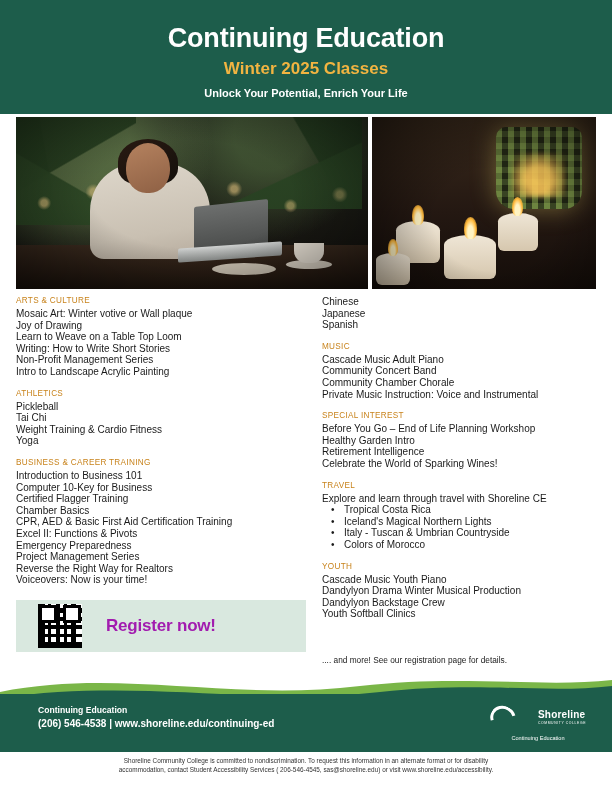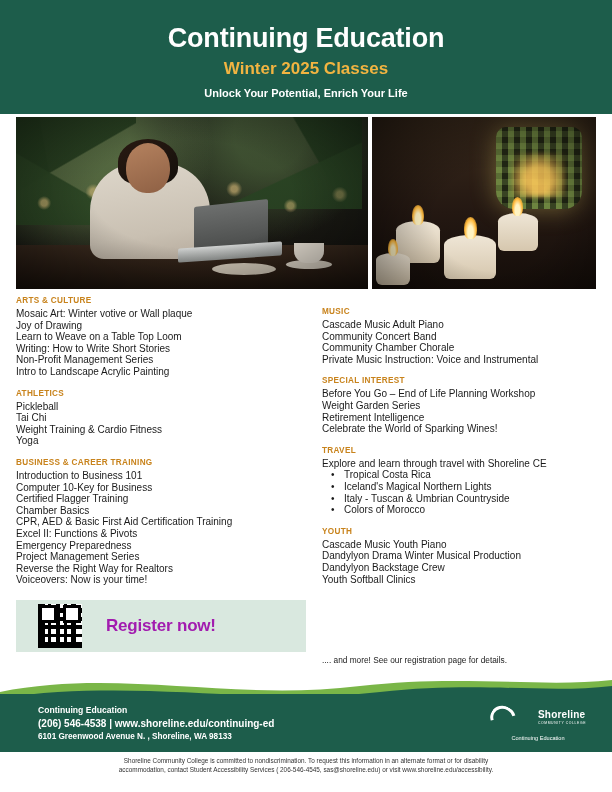--- a/index.html
+++ b/index.html
@@ -200,21 +200,21 @@
   .col {
     position: absolute;
     top: 0;
     width: 290px;
   }
   .col-left { left: 0; }
   .col-right { left: 306px; width: 274px; }
 
   .cat-title {
     font-size: 8.2px;
-    font-weight: bold;
+    font-weight: normal;
     color: #c8831c;
     letter-spacing: 0.3px;
     margin: 0 0 3px 0;
     text-transform: uppercase;
   }
   .cat-block { margin-bottom: 11px; }
   .cat-block ul {
     list-style: none;
     margin: 0;
     padding: 0;
@@ -460,37 +460,42 @@
           <li>Reverse the Right Way for Realtors</li>
           <li>Voiceovers: Now is your time!</li>
         </ul>
       </div>
 
     </div>
 
     <div class="col col-right">
 
       <div class="cat-block">
+        <ul>
+          <li>Chinese</li>
+          <li>Japanese</li>
+          <li>Spanish</li>
+        </ul>
       </div>
 
       <div class="cat-block">
         <div class="cat-title">MUSIC</div>
         <ul>
           <li>Cascade Music Adult Piano</li>
           <li>Community Concert Band</li>
           <li>Community Chamber Chorale</li>
           <li>Private Music Instruction: Voice and Instrumental</li>
         </ul>
       </div>
 
       <div class="cat-block">
         <div class="cat-title">SPECIAL INTEREST</div>
         <ul>
           <li>Before You Go – End of Life Planning Workshop</li>
-          <li>Weight Garden Series</li>
+          <li>Healthy Garden Intro</li>
           <li>Retirement Intelligence</li>
           <li>Celebrate the World of Sparking Wines!</li>
         </ul>
       </div>
 
       <div class="cat-block">
         <div class="cat-title">TRAVEL</div>
         <ul>
           <li>Explore and learn through travel with Shoreline CE</li>
           <li class="bullet-item">Tropical Costa Rica</li>
@@ -522,21 +527,20 @@
 
   <svg class="footer-wave" viewBox="0 0 612 28" preserveAspectRatio="none">
     <path d="M0,20 C120,-4 230,30 360,14 C460,2 540,16 612,8 L612,28 L0,28 Z" fill="#7ab648"></path>
     <path d="M0,26 C140,6 250,34 380,20 C480,9 545,22 612,14 L612,28 L0,28 Z" fill="#1d5d4b"></path>
   </svg>
 
   <div class="footer">
     <div class="footer-inner">
       <div class="f-line1">Continuing Education</div>
       <div class="f-line2">(206) 546-4538  |  www.shoreline.edu/continuing-ed</div>
-      <div class="f-line3">6101 Greenwood Avenue N. , Shoreline, WA 98133</div>
     </div>
     <div class="footer-logo">
       <div class="logo-mark">
         <span class="logo-swoosh"></span>
         <span>
           <span class="logo-name" style="display:block;">Shoreline</span>
           <span class="logo-sub" style="display:block;">COMMUNITY COLLEGE</span>
         </span>
       </div>
       <div class="logo-caption">Continuing Education</div>

